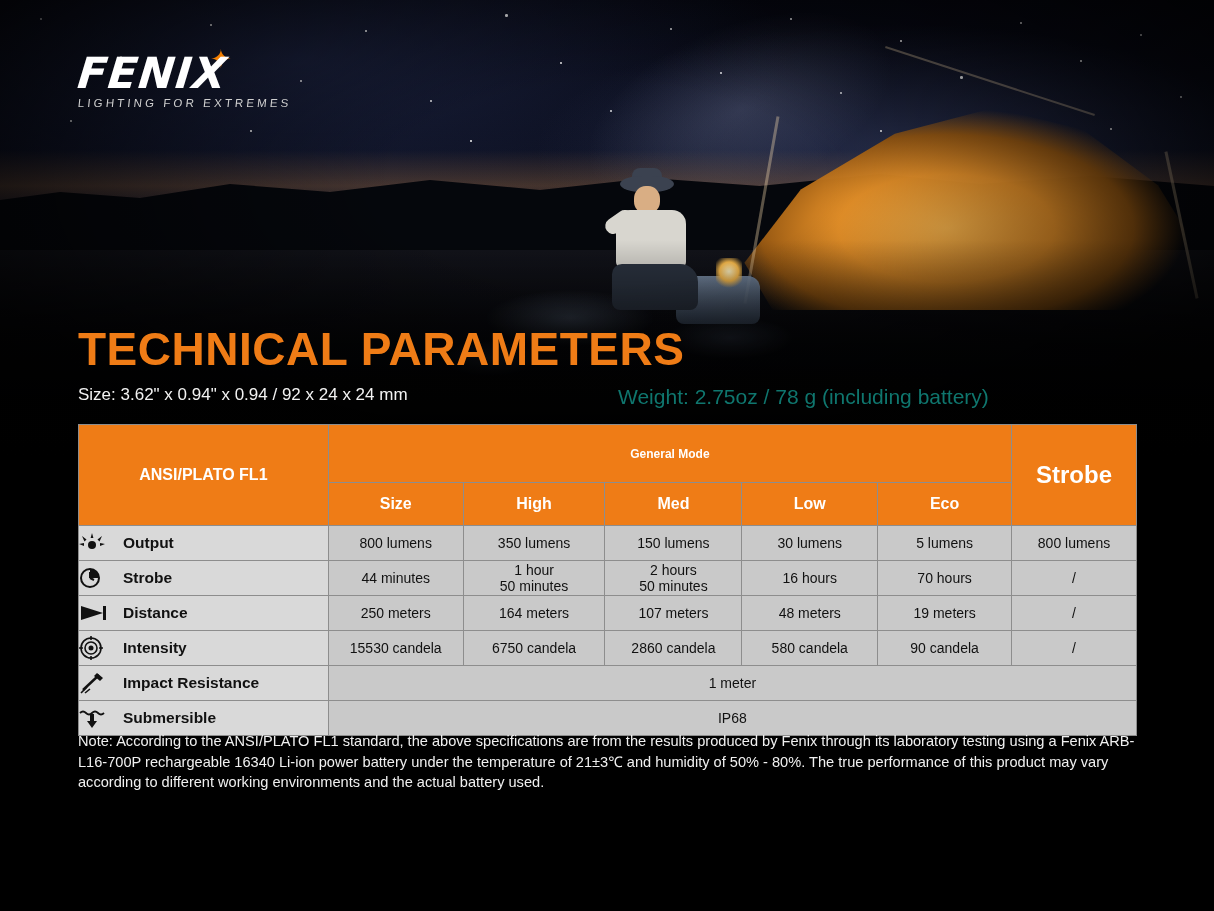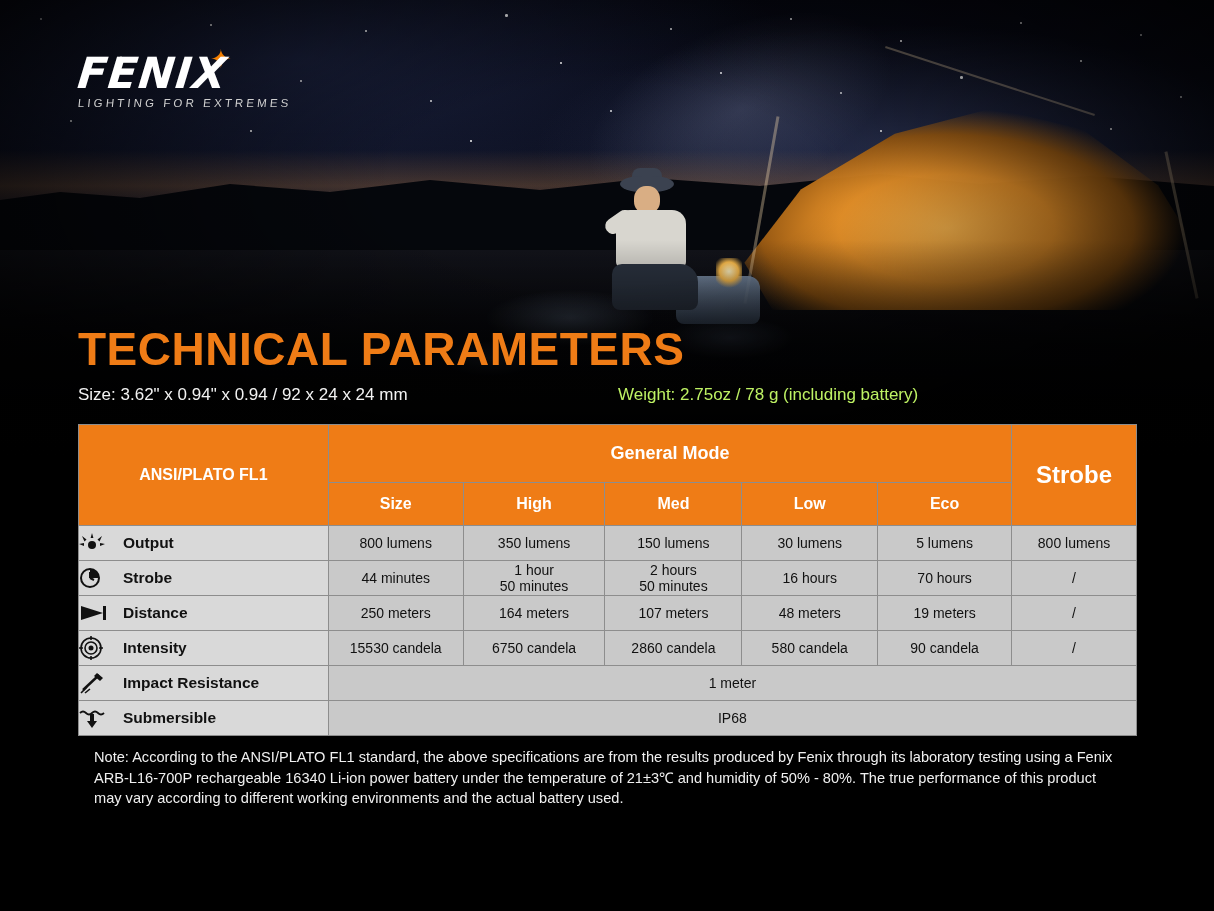--- a/index.html
+++ b/index.html
@@ -102,59 +102,59 @@
   .logo-star { position:absolute; left:132px; top:-8px; color:#f07d00; font-size:26px; }
 
   
   .title {
     position:absolute; left:78px; top:322px;
     font-size:46px; font-weight:bold; color:#ef7c16;
     letter-spacing:.5px;
     font-family:"Liberation Sans", sans-serif;
   }
   .size-line { position:absolute; left:78px; top:385px; font-size:17px; color:#f2f2f2; }
-  .weight-line { position:absolute; left:618px; top:385px; font-size:17px; color:#bef264; }
+  .weight-line { position:absolute; left:618px; top:385px; font-size:21px; color:#0f766e; }
 
   
   table.spec {
     position:absolute; left:78px; top:424px;
     width:1059px; border-collapse:collapse;
     font-size:14.5px;
   }
   table.spec td, table.spec th {
     border:1px solid #8d8d8d;
     text-align:center; vertical-align:middle;
     padding:0;
   }
   .hdr-orange {
     background:#ef7c16; color:#fff; font-weight:bold;
   }
   .hdr-ansi { font-size:16px; height:86px; }
-  .hdr-general { font-size:18px; height:58px; }
+  .hdr-general { font-size:12px; height:58px; }
   .hdr-strobe { font-size:24px; }
   .hdr-mode { font-size:16px; height:43px; }
   .row-label {
     background:#d9d9d9; color:#111; font-weight:bold;
     text-align:left; padding-left:8px; font-size:15.5px; height:35px;
   }
   .row-label .lbl-wrap { display:flex; align-items:center; gap:10px; }
   .val {
     background:#c9c9c9; color:#111; height:35px; font-size:14px;
   }
   .val.two { line-height:1.15; }
   .icon-cell { width:34px; display:inline-block; text-align:center; }
   svg.ic { display:block; }
 
   
   .note {
     position:absolute; left:78px; top:731px; width:1062px;
     font-size:14.6px; line-height:1.42; color:#f0f0f0;
     font-family:"Liberation Sans", sans-serif;
   }
-  .note p { margin:16px; }
+  .note p { margin:0; }
 </style>
 </head>
 <body>
 
 <div class="photo">
   <div class="stars">
     <div class="star" style="left:40px;top:18px;width:2px;height:2px;"></div>
     <div class="star" style="left:120px;top:56px;width:2px;height:2px;"></div>
     <div class="star" style="left:210px;top:24px;width:1.5px;height:1.5px;"></div>
     <div class="star" style="left:300px;top:80px;width:2px;height:2px;"></div>

